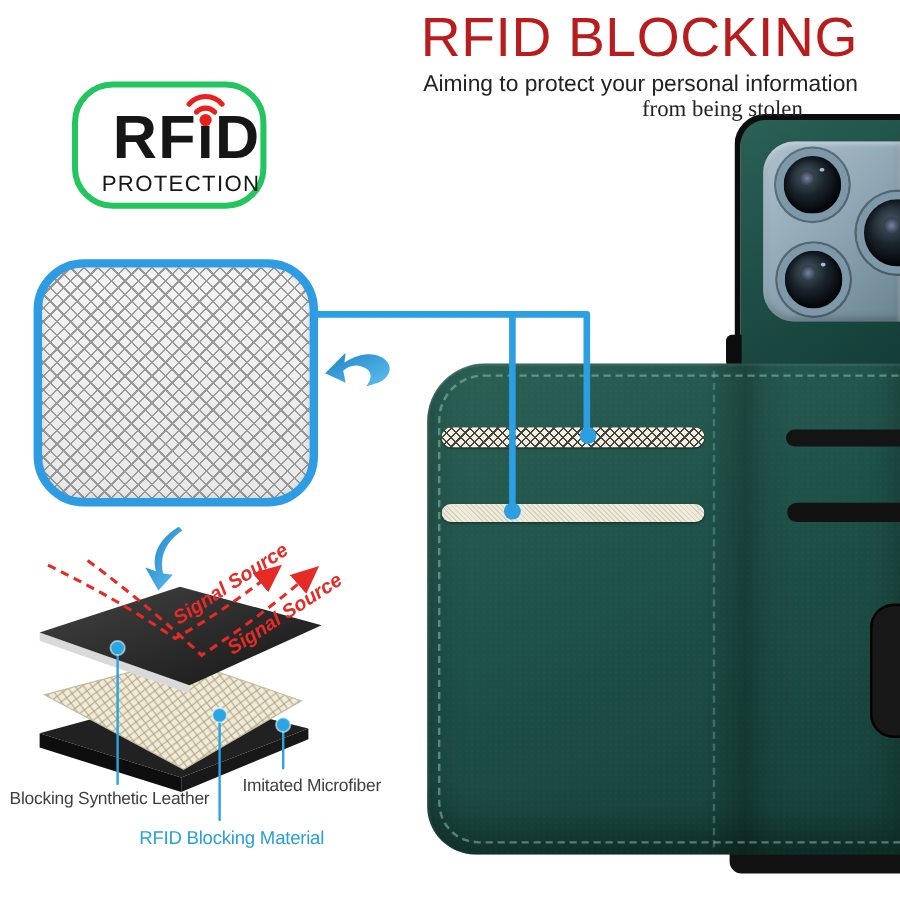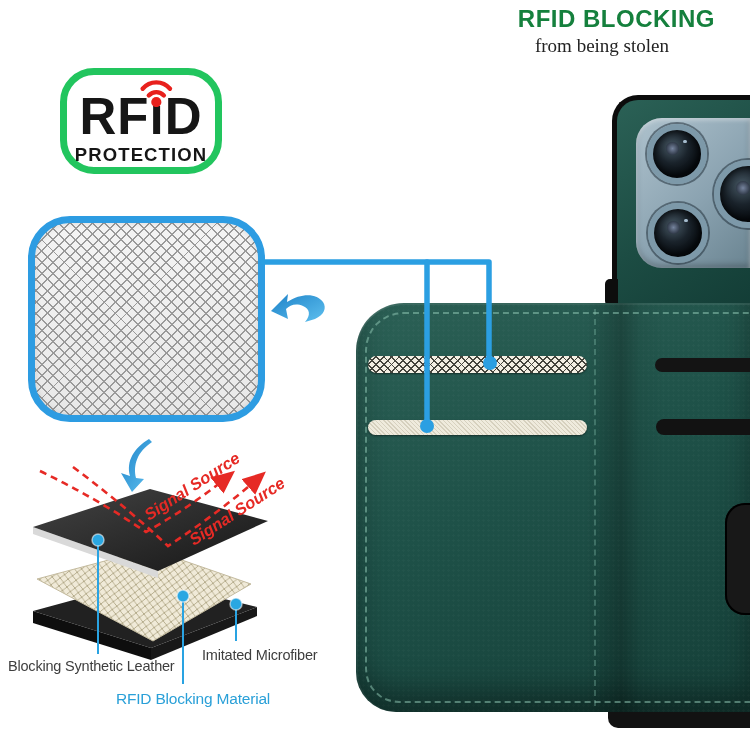--- a/index.html
+++ b/index.html
@@ -1,32 +1,32 @@
 <!DOCTYPE html>
 <html><head>
 <meta charset="utf-8">
 <style>
   html,body{margin:0;padding:0;}
   body{width:750px;height:750px;position:relative;overflow:hidden;background:#ffffff;
        font-family:"Liberation Sans",sans-serif;}
 
   
   .header{position:absolute;top:6px;right:35px;text-align:right;z-index:3;}
-  .title{font-size:24px;font-weight:bold;color:#15803d;letter-spacing:.5px;line-height:1.1;}
+  .title{font-size:46px;font-weight:normal;color:#b91c1c;letter-spacing:.5px;line-height:1.1;}
   .subtitle{font-size:19px;color:#232323;line-height:1.12;margin-top:3px;}
   .subtitle .line2{display:block;padding-right:46px;font-family:Liberation Serif, serif;}
 
   
   .badge{position:absolute;left:60px;top:68px;width:162px;height:106px;box-sizing:border-box;
-         border:7px solid #22c55e;border-radius:34px;background:#fff;text-align:center;z-index:3;}
+         border:5px solid #22c55e;border-radius:34px;background:#fff;text-align:right;z-index:3;}
   .brand{display:inline-block;font-size:51px;font-weight:bold;color:#161616;line-height:51px;
          letter-spacing:1px;margin-top:16px;position:relative;}
   .i-wrap{position:relative;display:inline-block;}
   .wifi-icon{position:absolute;left:50%;transform:translateX(-52%);top:-11px;width:34px;height:27px;}
-  .caption{font-size:18.5px;font-weight:bold;letter-spacing:1.1px;color:#161616;margin-top:2px;}
+  .caption{font-size:18.5px;font-weight:normal;letter-spacing:1.1px;color:#161616;margin-top:2px;}
 
   
   .mesh-swatch{position:absolute;left:28px;top:216px;width:237px;height:206px;box-sizing:border-box;
     border:7px solid #2d9ce2;border-radius:42px;z-index:3;
     background:
       repeating-linear-gradient(45deg,#9a9a9a 0 1.4px,transparent 1.4px 8px),
       repeating-linear-gradient(135deg,#9a9a9a 0 1.4px,transparent 1.4px 8px),
       linear-gradient(#f4f4f4,#e8e8e8);
     box-shadow:inset 0 0 6px rgba(0,0,0,.12);}
 
@@ -92,20 +92,21 @@
   .sig-text{font-size:16.5px;font-weight:bold;font-style:italic;fill:#e62a25;font-family:"Liberation Sans",sans-serif;}
 </style>
 </head>
 <body>
 
 <div class="stage">
 
   <div class="header">
     <div class="title">RFID BLOCKING</div>
     <div class="subtitle">
+      <span class="line1">Aiming to protect your personal information</span>
       <span class="line2">from being stolen</span>
     </div>
   </div>
 
   <div class="badge">
     <div class="brand"><span>RF</span><span class="i-wrap"><span>ı</span><svg class="wifi-icon" viewBox="0 0 36 28">
         <path d="M10,16 A11,11 0 0 1 26,16" fill="none" stroke="#e8211d" stroke-width="4.6" stroke-linecap="round"></path>
         <path d="M3.5,9 A19,19 0 0 1 32.5,9" fill="none" stroke="#e8211d" stroke-width="4.6" stroke-linecap="round"></path>
         <circle cx="18" cy="23" r="5.4" fill="#e8211d"></circle>
       </svg></span><span>D</span></div>

